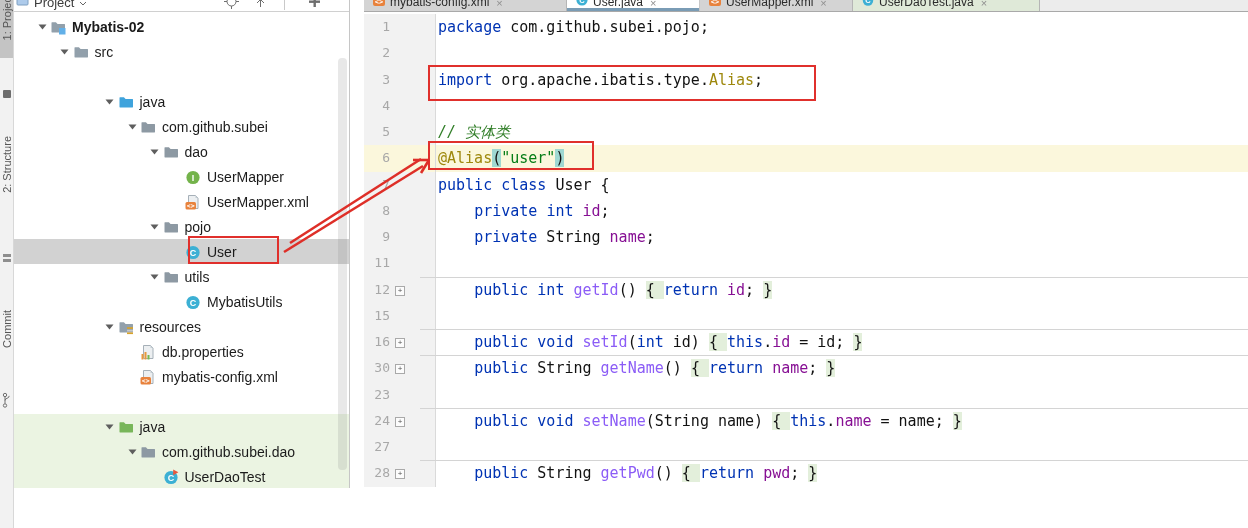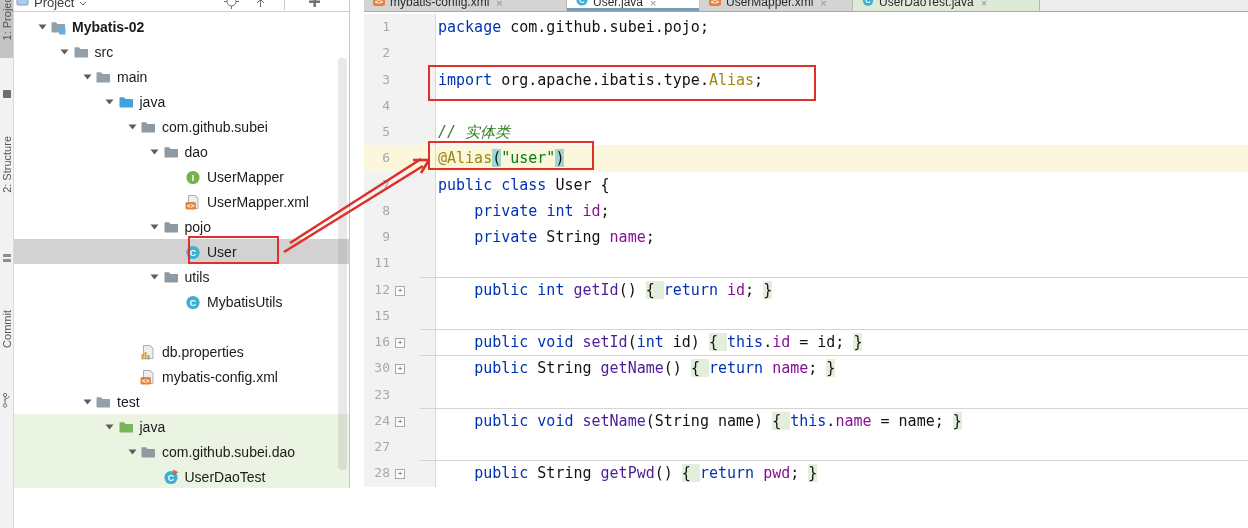--- a/index.html
+++ b/index.html
@@ -63,21 +63,21 @@
   .efold{flex:0 0 20px;background:#f2f2f2;position:relative;}
   .egpad{flex:0 0 26px;background:#f2f2f2;border-right:1px solid #dadada;box-sizing:border-box;}
   .ecode{flex:1;padding-left:2px;white-space:pre;color:#121212;}
   .erow.cur{background:#fbf7dc;}
   .erow.cur .eln,.erow.cur .efold,.erow.cur .egpad{background:transparent;}
   .esep{position:absolute;top:0;left:56px;right:0;border-top:1px solid #d4d4d4;}
   .fbox{position:absolute;left:5px;top:9px;width:8px;height:8px;border:1px solid #a9a9a9;
         background:#fcfcfc;font-size:8px;line-height:8px;text-align:center;color:#555;
         font-family:"Liberation Sans",sans-serif;}
   .k{color:#0033b3}.s{color:#067d17}.f{color:#871094}.a{color:#9e880d}
-  .c{color:#2f7d26;font-style:italic}.m{color:#4c1d95}
+  .c{color:#2f7d26;font-style:italic}.m{color:#8b5cf6}
   .g{background:#e3efdb}.pm{background:#9fd8d2}.p{color:#121212}
 
   
   .redbox{position:absolute;border:2px solid #e0302c;z-index:9;pointer-events:none;box-sizing:border-box;}
   #box-user{left:188px;top:236px;width:91px;height:28px;}
   #box-import{left:428px;top:65px;width:388px;height:36px;}
   #box-alias{left:428px;top:141px;width:166px;height:29px;}
   #arrow-svg{position:absolute;left:0;top:0;z-index:10;pointer-events:none;}
 </style>
 </head>
@@ -169,33 +169,20 @@
             <svg width="9" height="8">
               <path d="M0.5 1.5l4 5 4-5z" fill="#5e5e5e"></path>
             </svg>
           </span>
           <span class="tico"><svg width="16" height="16" viewBox="0 0 16 16">
               <path d="M1.5 3.2h4.4l1.7 1.9h6.9c.3 0 .5.2.5.5v7.4c0 .3-.2.5-.5.5H2c-.3 0-.5-.2-.5-.5V3.7c0-.3.2-.5.5-.5z" fill="#92a0ab"></path>
             </svg></span>
           <span class="tlabel">src</span>
         </div>
       </div>
-      <div class="trow" style="top: 52px;">
-        <div class="tcontent" style="margin-left: 79px;">
-          <span class="tchev">
-            <svg width="9" height="8">
-              <path d="M0.5 1.5l4 5 4-5z" fill="#5e5e5e"></path>
-            </svg>
-          </span>
-          <span class="tico"><svg width="16" height="16" viewBox="0 0 16 16">
-              <path d="M1.5 3.2h4.4l1.7 1.9h6.9c.3 0 .5.2.5.5v7.4c0 .3-.2.5-.5.5H2c-.3 0-.5-.2-.5-.5V3.7c0-.3.2-.5.5-.5z" fill="#92a0ab"></path>
-            </svg></span>
-          <span class="tlabel">main</span>
-        </div>
-      </div>
       <div class="trow" style="top: 77px;">
         <div class="tcontent" style="margin-left: 101.5px;">
           <span class="tchev">
             <svg width="9" height="8">
               <path d="M0.5 1.5l4 5 4-5z" fill="#5e5e5e"></path>
             </svg>
           </span>
           <span class="tico"><svg width="16" height="16" viewBox="0 0 16 16">
               <path d="M1.5 3.2h4.4l1.7 1.9h6.9c.3 0 .5.2.5.5v7.4c0 .3-.2.5-.5.5H2c-.3 0-.5-.2-.5-.5V3.7c0-.3.2-.5.5-.5z" fill="#3fa3dc"></path>
             </svg></span>
@@ -287,20 +274,36 @@
         </div>
       </div>
       <div class="trow" style="top: 277px;">
         <div class="tcontent" style="margin-left: 169px;">
           <span class="tchev"></span>
           <span class="tico"><svg width="16" height="16" viewBox="0 0 16 16">
               <circle cx="8" cy="8.5" r="6.6" fill="#3cb0d4"></circle>
               <text x="8" y="11.6" font-size="9" font-weight="bold" fill="#fff" text-anchor="middle" font-family="Liberation Sans,sans-serif">C</text>
             </svg></span>
           <span class="tlabel">MybatisUtils</span>
+        </div>
+      </div>
+      <div class="trow" style="top: 302px;">
+        <div class="tcontent" style="margin-left: 101.5px;">
+          <span class="tchev">
+            <svg width="9" height="8">
+              <path d="M0.5 1.5l4 5 4-5z" fill="#5e5e5e"></path>
+            </svg>
+          </span>
+          <span class="tico"><svg width="16" height="16" viewBox="0 0 16 16">
+              <path d="M1.5 3.2h4.4l1.7 1.9h6.9c.3 0 .5.2.5.5v7.4c0 .3-.2.5-.5.5H2c-.3 0-.5-.2-.5-.5V3.7c0-.3.2-.5.5-.5z" fill="#92a0ab"></path>
+              <rect x="9" y="8.2" width="6" height="1.7" fill="#d8a32b"></rect>
+              <rect x="9" y="10.8" width="6" height="1.7" fill="#c9c9c9"></rect>
+              <rect x="9" y="13.4" width="6" height="1.7" fill="#d8a32b"></rect>
+            </svg></span>
+          <span class="tlabel">resources</span>
         </div>
       </div>
       <div class="trow" style="top: 327px;">
         <div class="tcontent" style="margin-left: 124px;">
           <span class="tchev"></span>
           <span class="tico"><svg width="16" height="16" viewBox="0 0 16 16">
               <path d="M3.5 1.5h7l2.5 2.5v10.5h-9.5z" fill="#eceff1" stroke="#a6b0b8"></path>
               <path d="M10.5 1.5l2.5 2.5h-2.5z" fill="#c2ccd2"></path>
               <rect x="1.5" y="10" width="2" height="5.5" fill="#e8983c"></rect>
               <rect x="4.5" y="8" width="2" height="7.5" fill="#e8983c"></rect>
@@ -312,33 +315,20 @@
       <div class="trow" style="top: 352px;">
         <div class="tcontent" style="margin-left: 124px;">
           <span class="tchev"></span>
           <span class="tico"><svg width="16" height="16" viewBox="0 0 16 16">
               <path d="M3.5 1.5h7l2.5 2.5v10.5h-9.5z" fill="#eceff1" stroke="#a6b0b8"></path>
               <path d="M10.5 1.5l2.5 2.5h-2.5z" fill="#c2ccd2"></path>
               <rect x="0.5" y="8" width="10.5" height="7.5" rx="1.5" fill="#e8823c"></rect>
               <text x="5.7" y="13.8" font-size="6.5" font-weight="bold" fill="#fff" text-anchor="middle" font-family="DejaVu Sans Mono,monospace">&lt;&gt;</text>
             </svg></span>
           <span class="tlabel">mybatis-config.xml</span>
-        </div>
-      </div>
-      <div class="trow" style="top: 377px;">
-        <div class="tcontent" style="margin-left: 79px;">
-          <span class="tchev">
-            <svg width="9" height="8">
-              <path d="M0.5 1.5l4 5 4-5z" fill="#5e5e5e"></path>
-            </svg>
-          </span>
-          <span class="tico"><svg width="16" height="16" viewBox="0 0 16 16">
-              <path d="M1.5 3.2h4.4l1.7 1.9h6.9c.3 0 .5.2.5.5v7.4c0 .3-.2.5-.5.5H2c-.3 0-.5-.2-.5-.5V3.7c0-.3.2-.5.5-.5z" fill="#92a0ab"></path>
-            </svg></span>
-          <span class="tlabel">test</span>
         </div>
       </div>
       <div class="trow green" style="top: 402px;">
         <div class="tcontent" style="margin-left: 101.5px;">
           <span class="tchev">
             <svg width="9" height="8">
               <path d="M0.5 1.5l4 5 4-5z" fill="#5e5e5e"></path>
             </svg>
           </span>
           <span class="tico"><svg width="16" height="16" viewBox="0 0 16 16">

